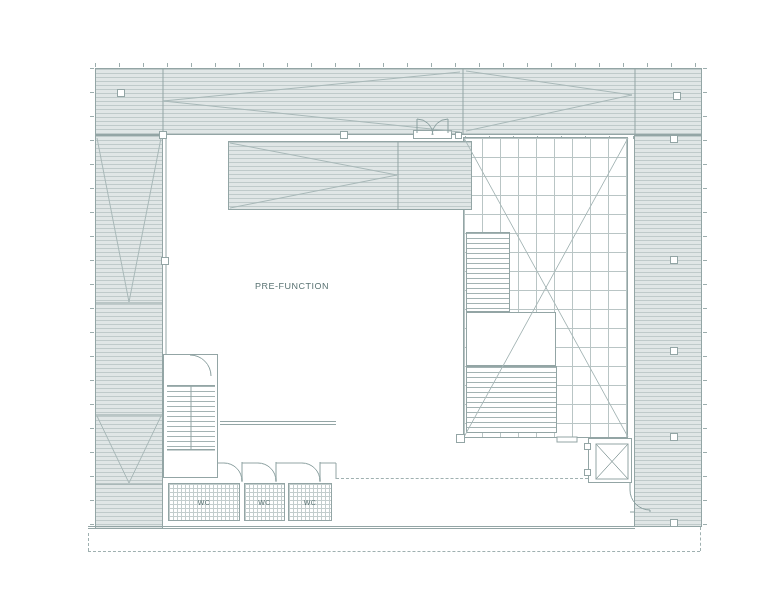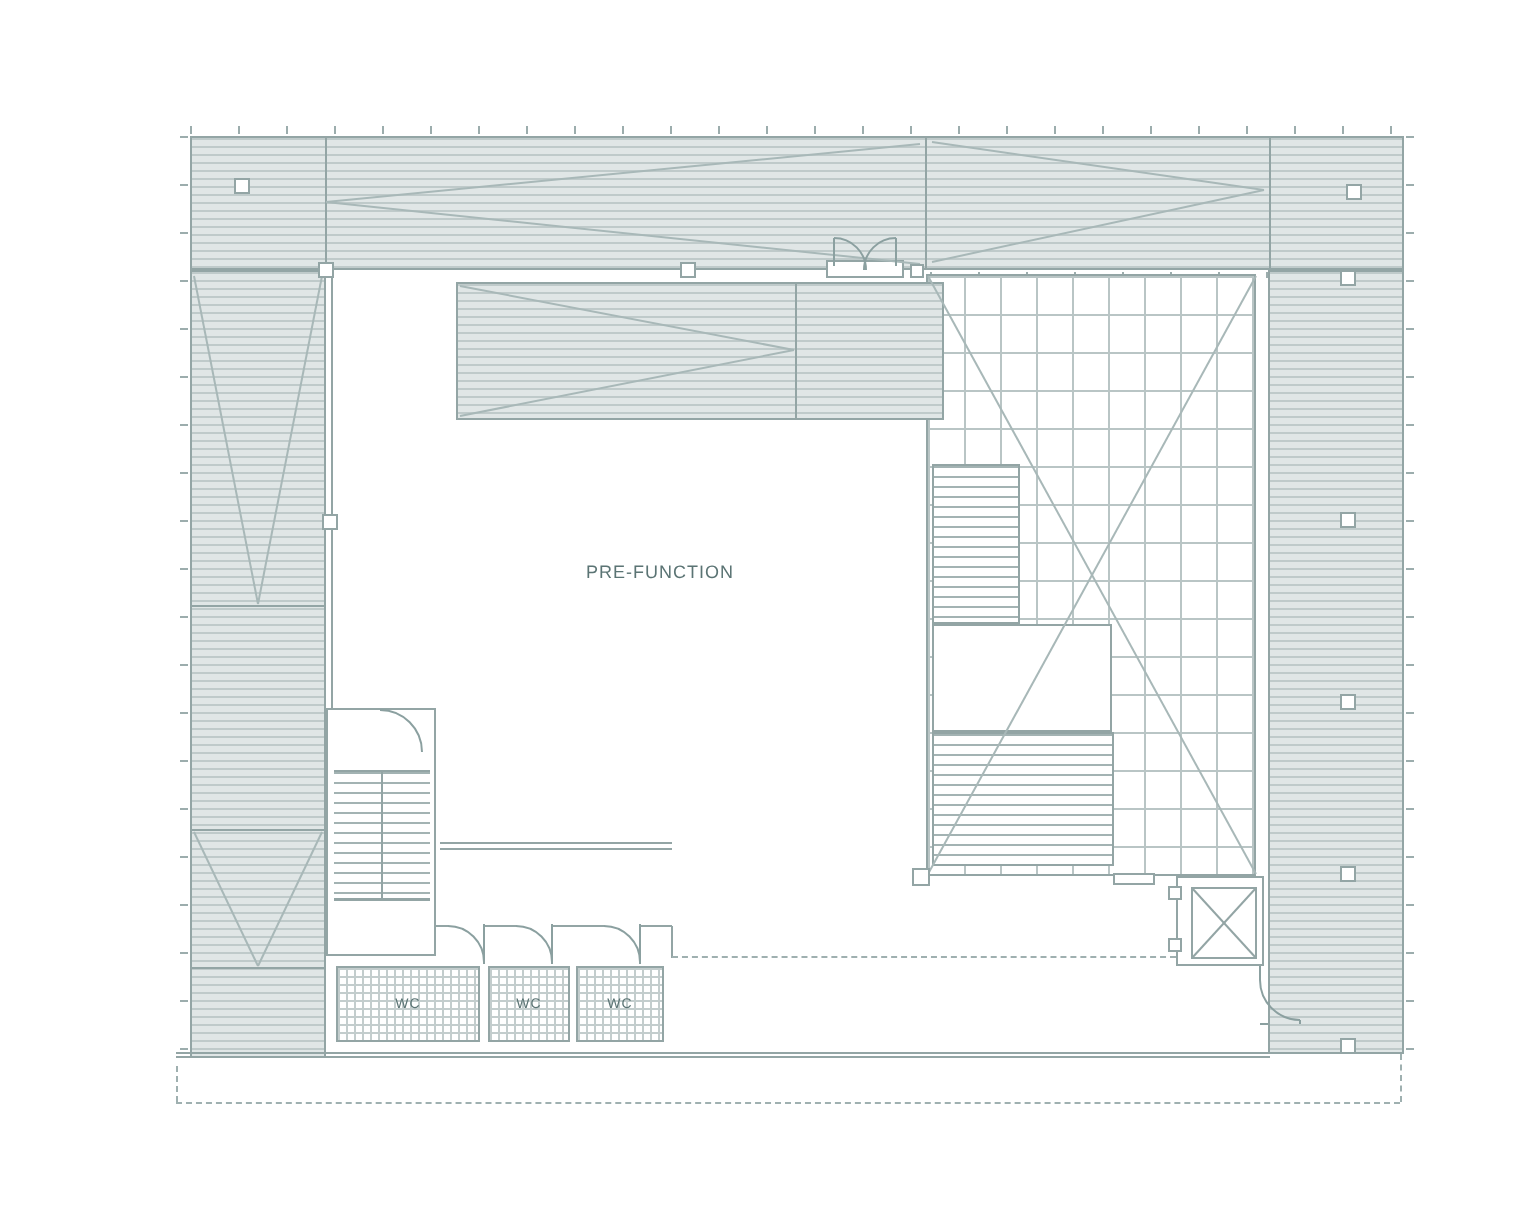--- a/index.html
+++ b/index.html
@@ -32,21 +32,21 @@
     border:1px solid #93a5a5;
   }
   .whitebox { background:#ffffff; border:1px solid #93a5a5; }
   .col { position:absolute; box-sizing:border-box; width:8px; height:8px;
          background:#ffffff; border:1px solid #93a5a5; }
   .dashedh { border-top:1px dashed #9fb0b0; }
   .dashedv { border-left:1px dashed #9fb0b0; }
   .ticksh { background:repeating-linear-gradient(to right, #9cadad 0 1px, transparent 1px 24px); }
   .ticksv { background:repeating-linear-gradient(to bottom, #9cadad 0 1px, transparent 1px 24px); }
   .lbl { color:#5b7474; }
-  .lbl-room { font-size:9px; letter-spacing:0.5px; text-align:center; }
+  .lbl-room { font-size:9px; letter-spacing:0.5px; }
   .lbl-wc { font-size:7px; letter-spacing:0.5px; }
   svg.linework { position:absolute; left:0; top:0; pointer-events:none; }
 </style>
 </head>
 <body>
 
 <div class="canvas">
 
   <div class="abs ticksh" style="left:95px; top:63px; width:607px; height:4px;"></div>
   <div class="abs ticksv" style="left:90px; top:68px; width:4px; height:461px;"></div>

